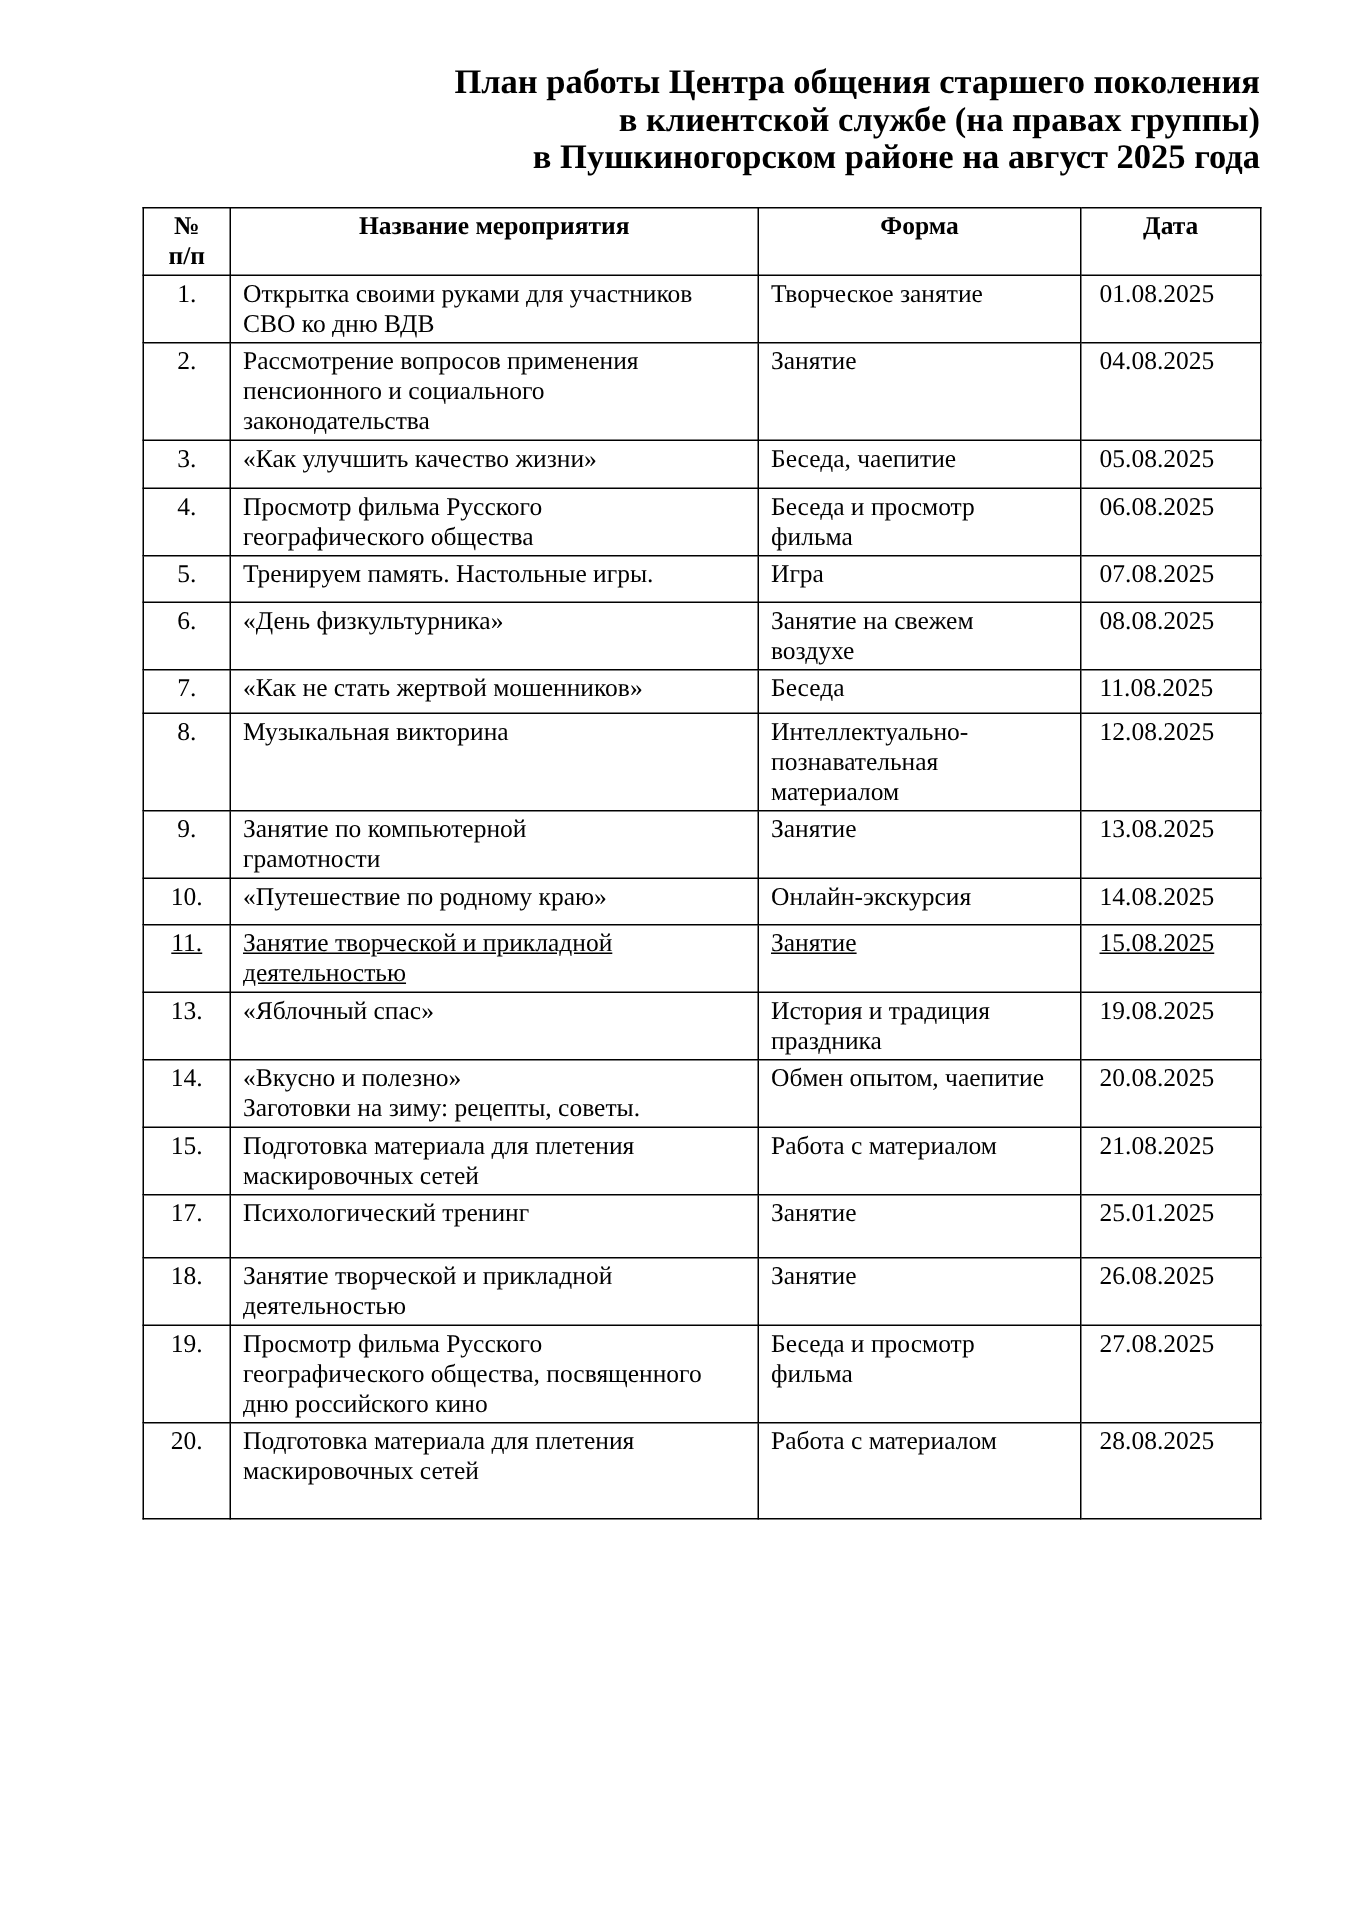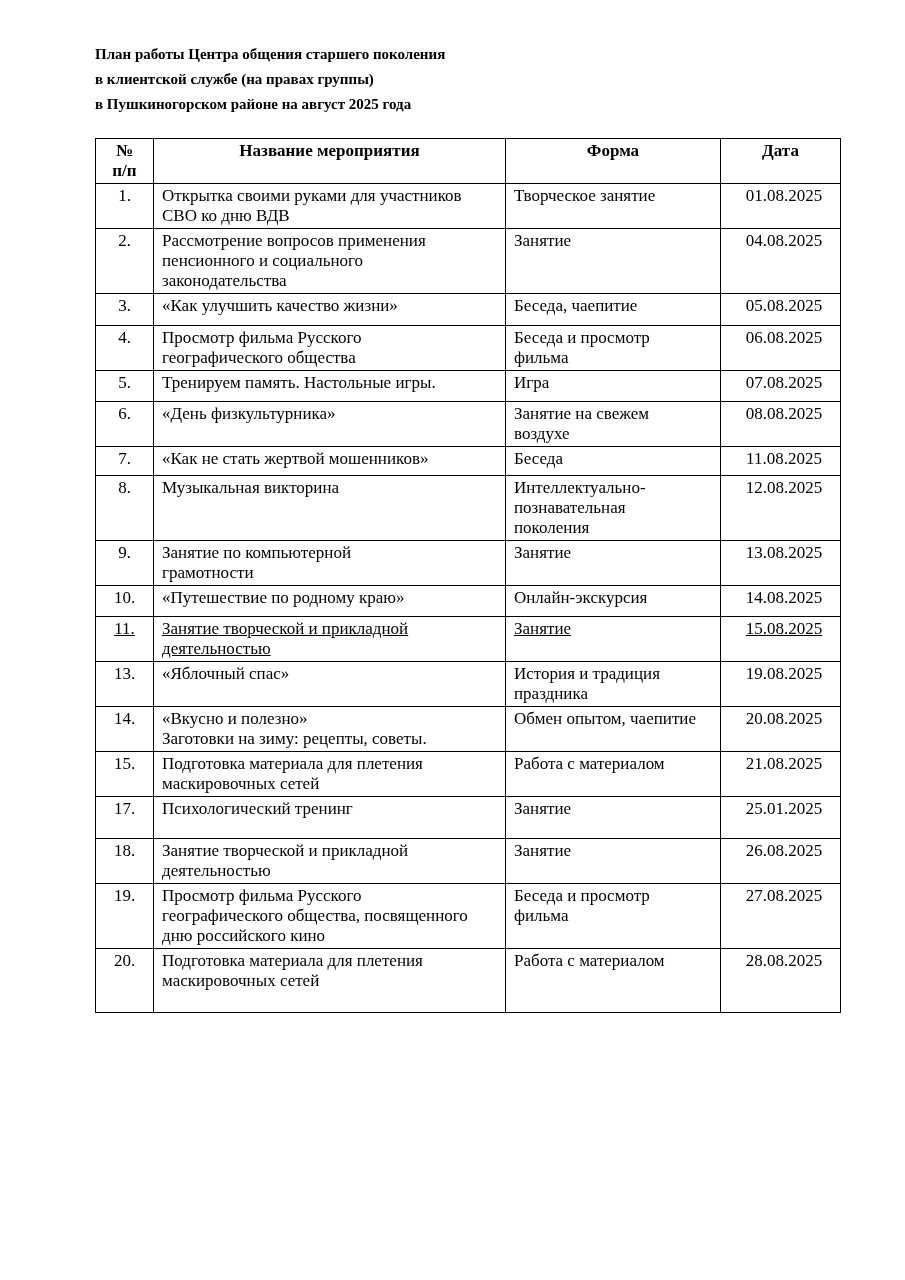--- a/index.html
+++ b/index.html
@@ -17,23 +17,23 @@
   .page {
     position: relative;
     width: 905px;
     height: 1280px;
     padding-top: 42px;
     box-sizing: border-box;
   }
   .doc-title {
     width: 745px;
     margin-left: 95px;
-    text-align: left;
+    text-align: right;
     font-weight: bold;
-    font-size: 15px;
+    font-size: 23px;
     line-height: 25px;
   }
   table.schedule {
     margin-left: 95px;
     margin-top: 21px;
     width: 745px;
     border-collapse: collapse;
     table-layout: fixed;
     border: 1px solid #000;
   }
@@ -51,21 +51,21 @@
   }
   thead tr { height: 45px; }
   th {
     font-weight: bold;
     text-align: center;
     white-space: pre-line;
   }
   td.cell-num  { text-align: center; padding-left: 2px; padding-right: 2px; }
   td.cell-name { text-align: left; white-space: pre-line; }
   td.cell-form { text-align: left; white-space: pre-line; padding-right: 3px; }
-  td.cell-date { text-align: center; padding-right: 5px; white-space: nowrap; padding-left: 12px; }
+  td.cell-date { text-align: left; padding-right: 5px; white-space: nowrap; padding-left: 12px; }
   
   tbody tr:nth-child(1)  { height: 45px; }
   tbody tr:nth-child(2)  { height: 62px; }
   tbody tr:nth-child(3)  { height: 32px; }
   tbody tr:nth-child(4)  { height: 43px; }
   tbody tr:nth-child(5)  { height: 31px; }
   tbody tr:nth-child(6)  { height: 43px; }
   tbody tr:nth-child(7)  { height: 29px; }
   tbody tr:nth-child(8)  { height: 65px; }
   tbody tr:nth-child(9)  { height: 43px; }
@@ -163,21 +163,21 @@
       <td class="cell-name">«Как не стать жертвой мошенников»</td>
       <td class="cell-form">Беседа</td>
       <td class="cell-date">11.08.2025</td>
     </tr>
 
     <tr>
       <td class="cell-num">8.</td>
       <td class="cell-name">Музыкальная викторина</td>
       <td class="cell-form">Интеллектуально-
 познавательная
-поколения</td>
+материалом</td>
       <td class="cell-date">12.08.2025</td>
     </tr>
 
     <tr>
       <td class="cell-num">9.</td>
       <td class="cell-name">Занятие по компьютерной
 грамотности</td>
       <td class="cell-form">Занятие</td>
       <td class="cell-date">13.08.2025</td>
     </tr>

